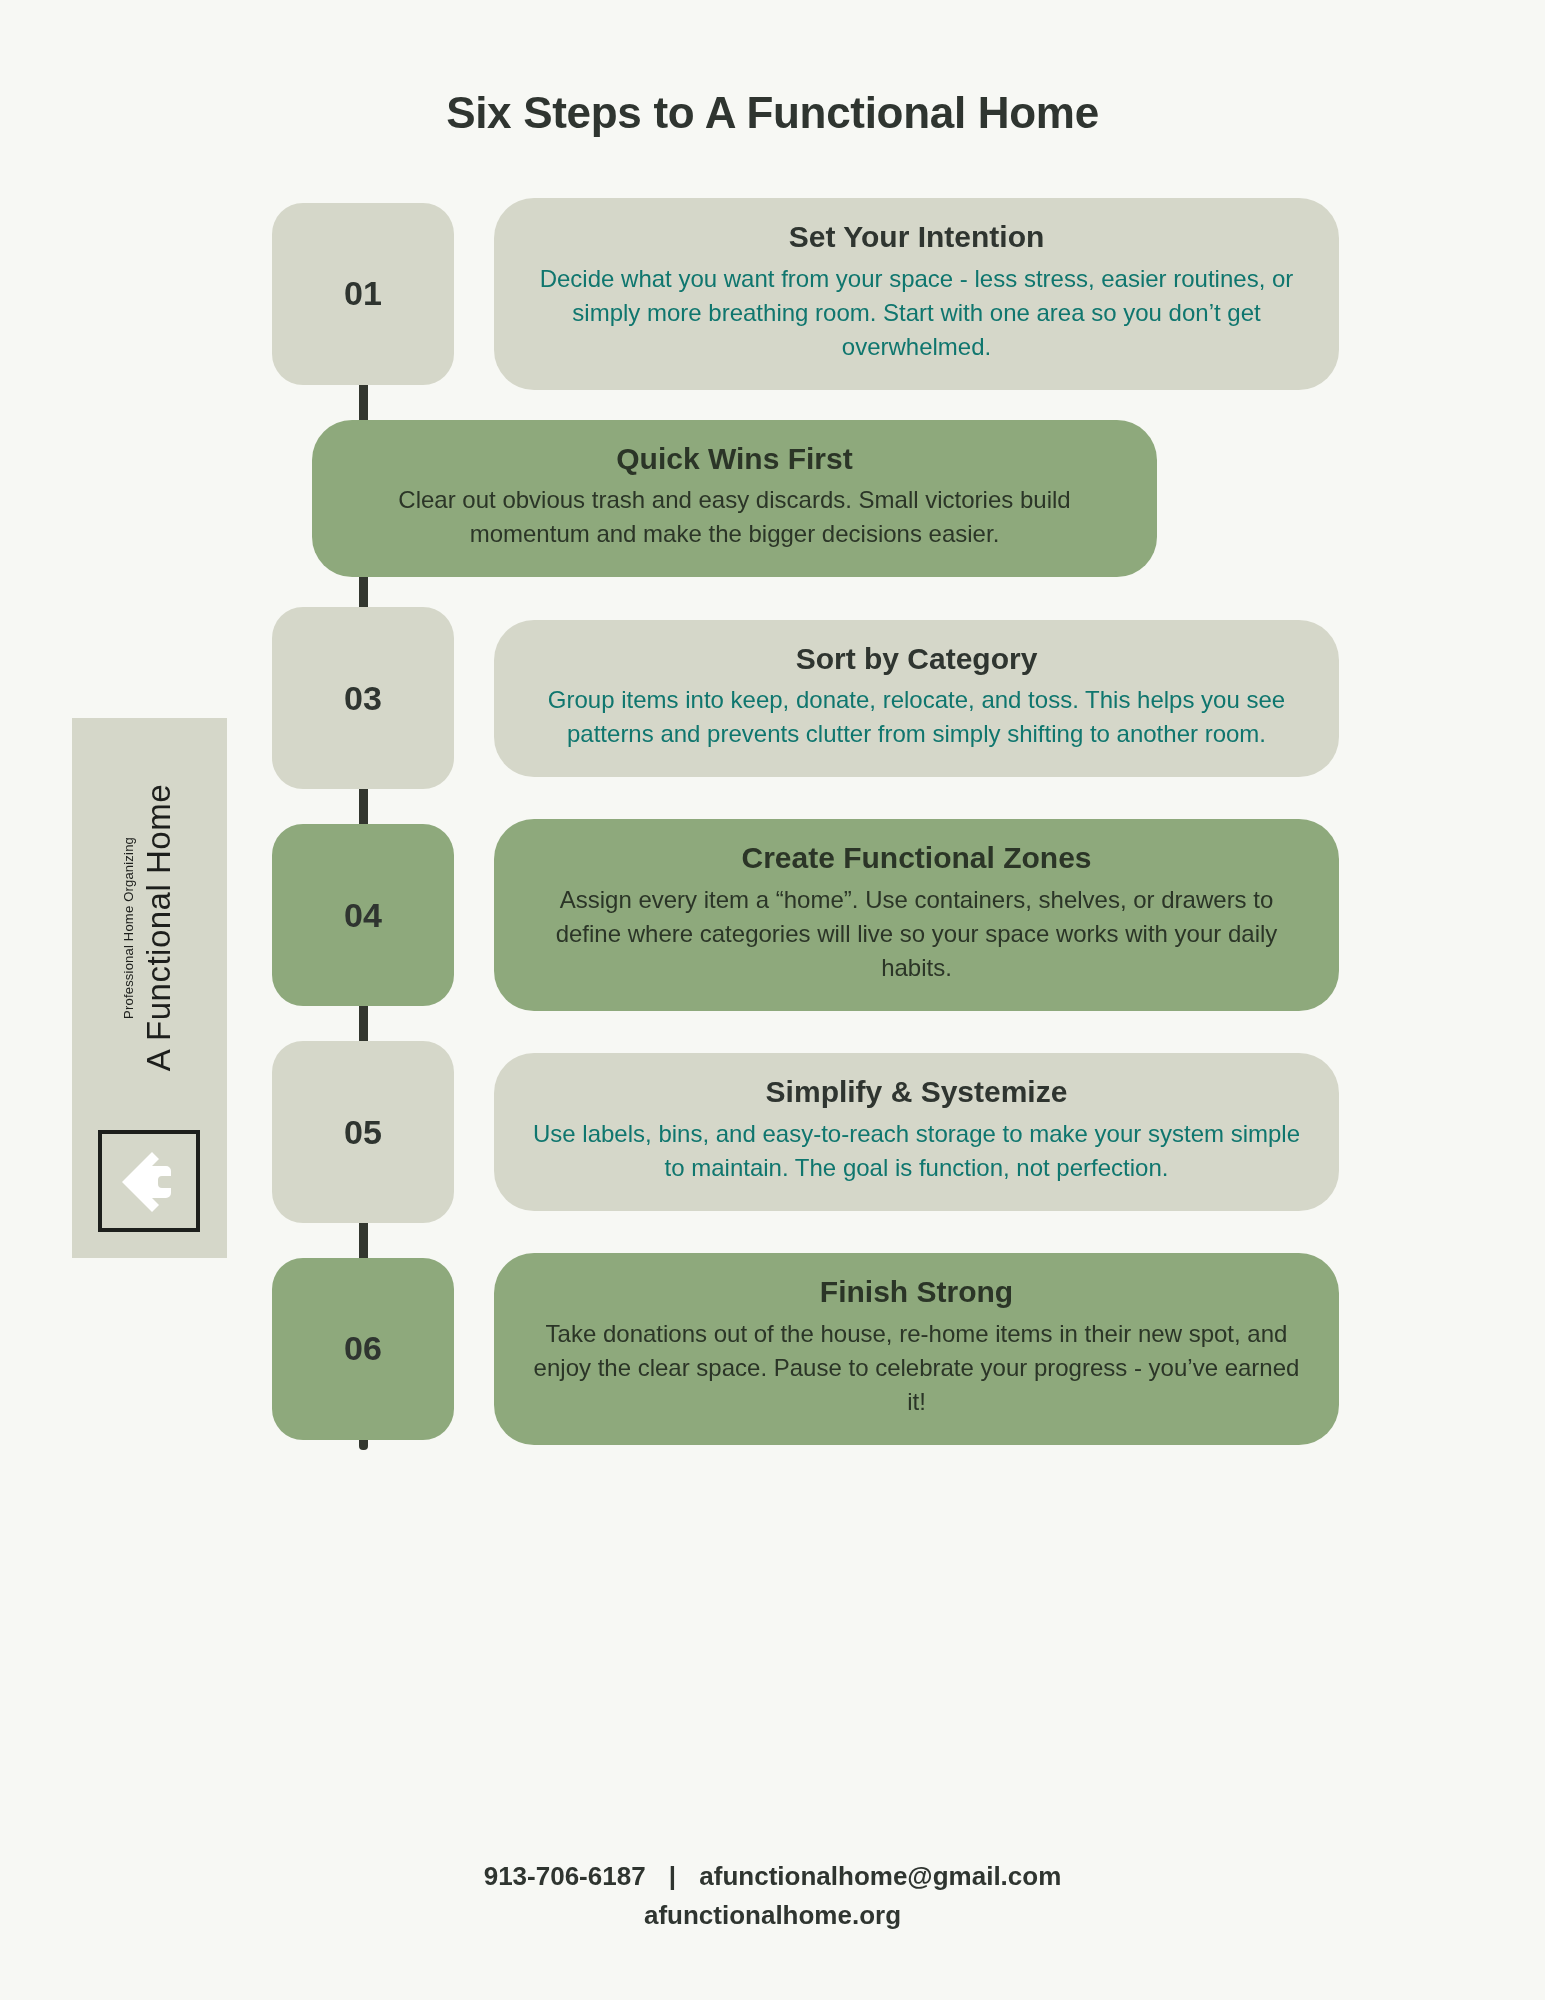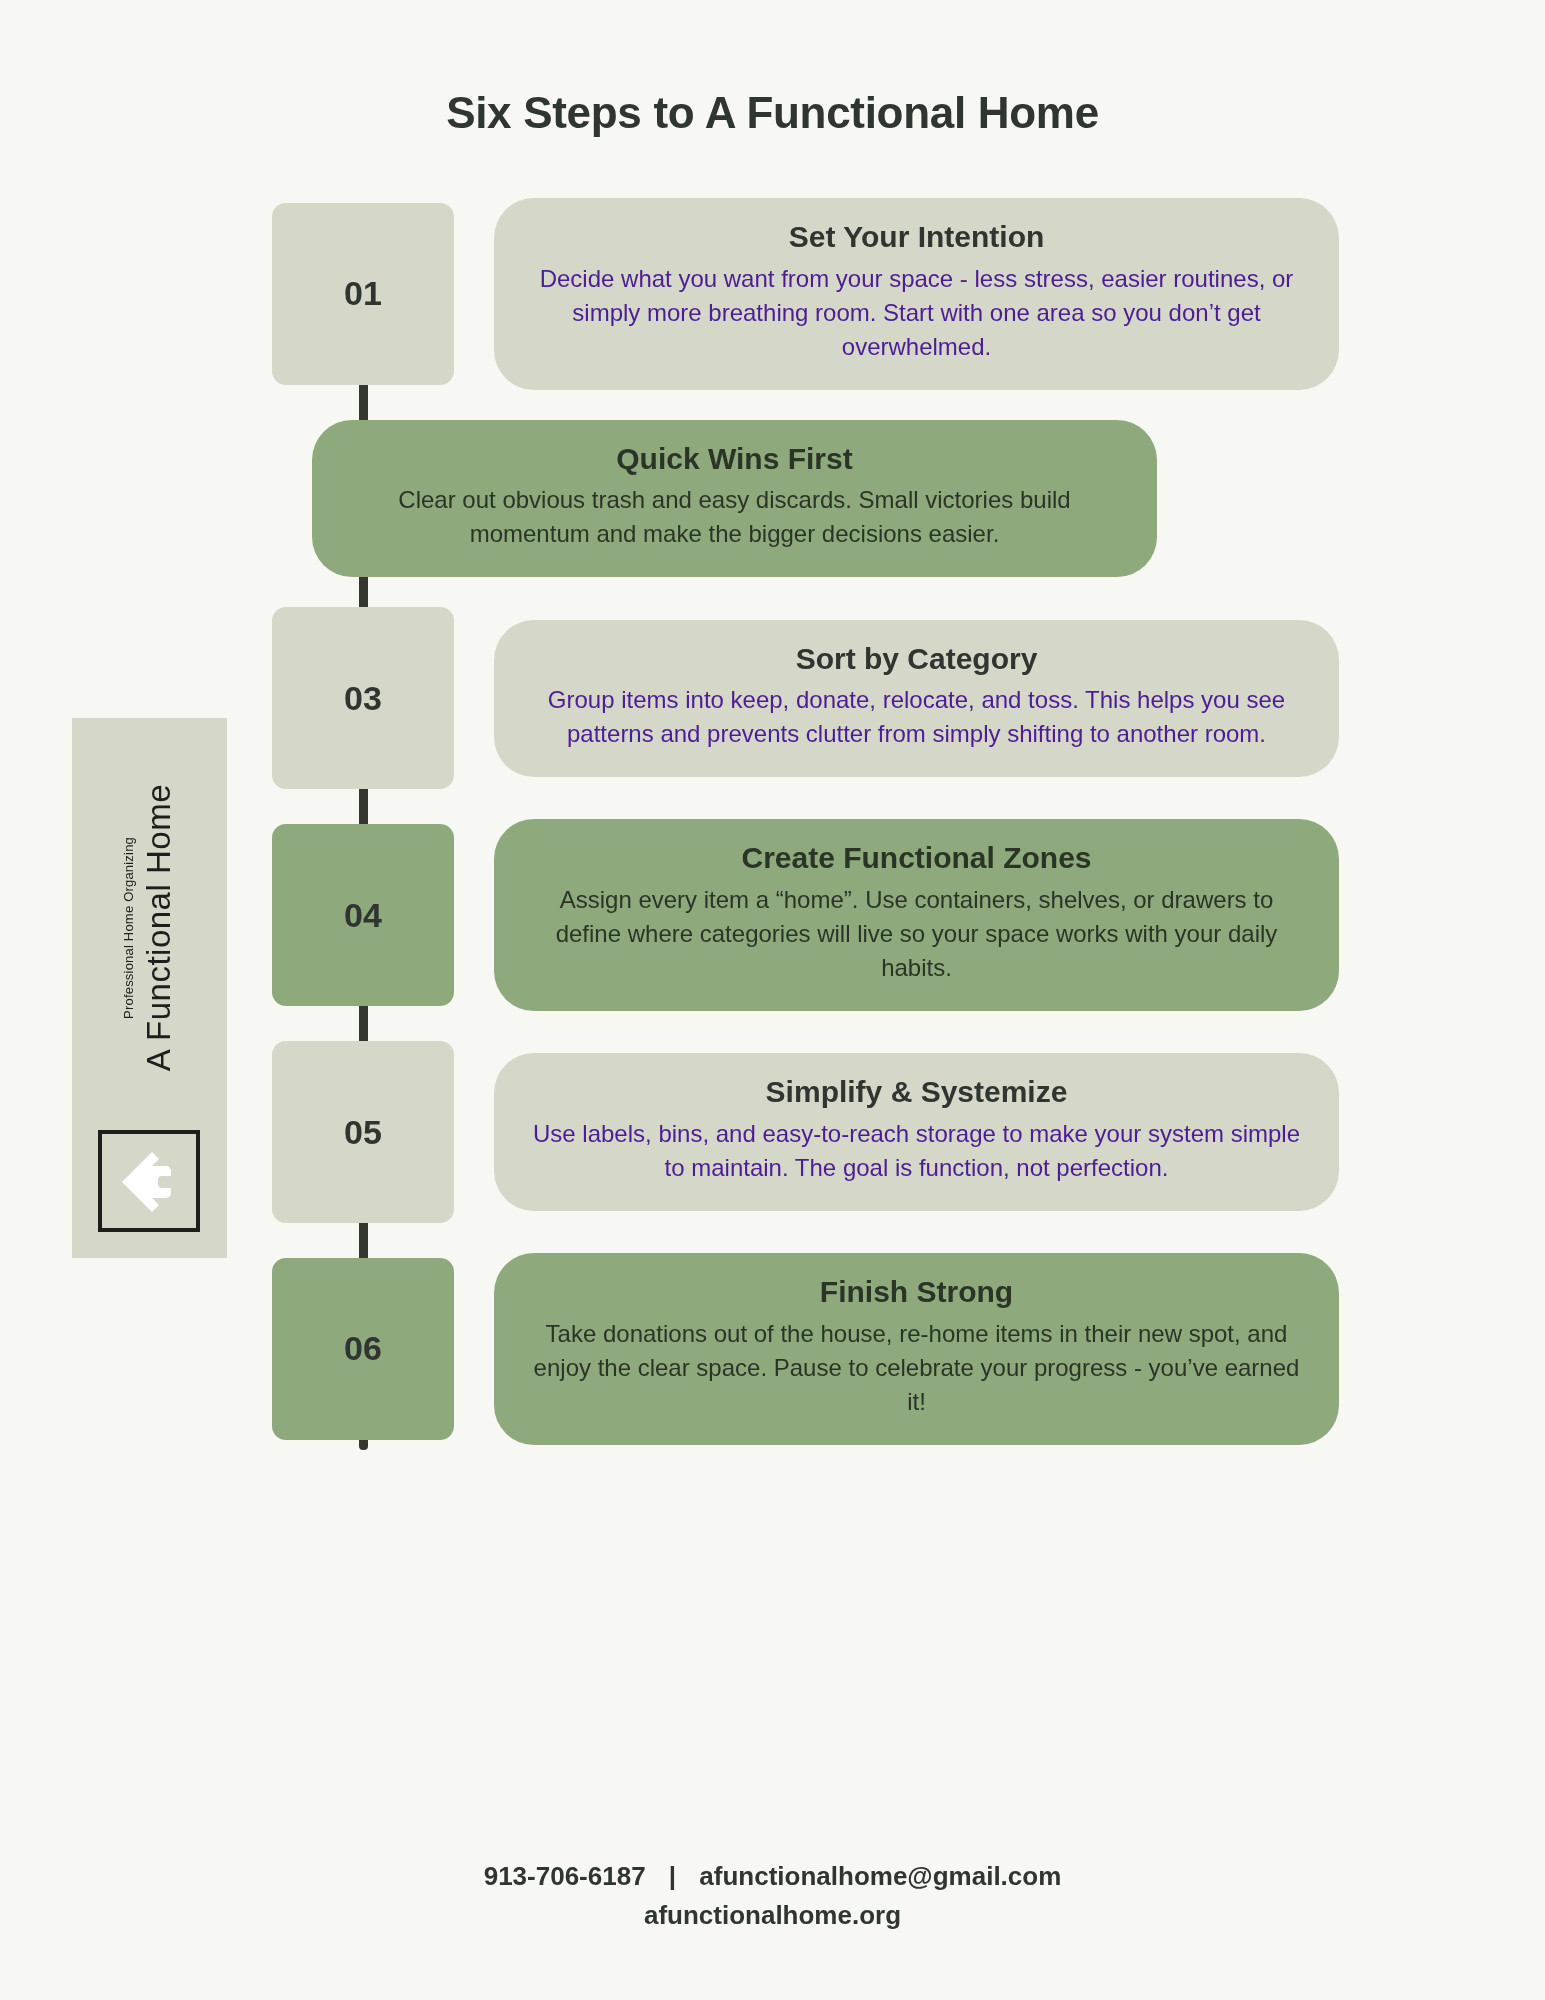--- a/index.html
+++ b/index.html
@@ -115,21 +115,21 @@
     margin-bottom: 30px;
     padding-left: 272px;
   }
 
   .badge {
     position: relative;
     z-index: 2;
     flex: 0 0 auto;
     width: 182px;
     height: 182px;
-    border-radius: 14px;
+    border-radius: 31px;
     display: flex;
     align-items: center;
     justify-content: center;
     font-size: 34px;
     font-weight: 700;
     color: #2f3530;
   }
 
   .badge.light { background: #d5d7c9; }
   .badge.green { background: #8ea97c; }
@@ -151,21 +151,21 @@
     font-size: 30px;
     font-weight: 700;
     color: #2f3530;
     margin-bottom: 6px;
     line-height: 1.25;
   }
 
   .card-body {
     font-size: 24px;
     line-height: 1.42;
-    color: #4c1d95;
+    color: #0f766e;
   }
 
   .card.green .card-title,
   .card.green .card-body { color: #2b3527; }
 
   
   .footer {
     position: absolute;
     left: 0;
     bottom: 65px;

